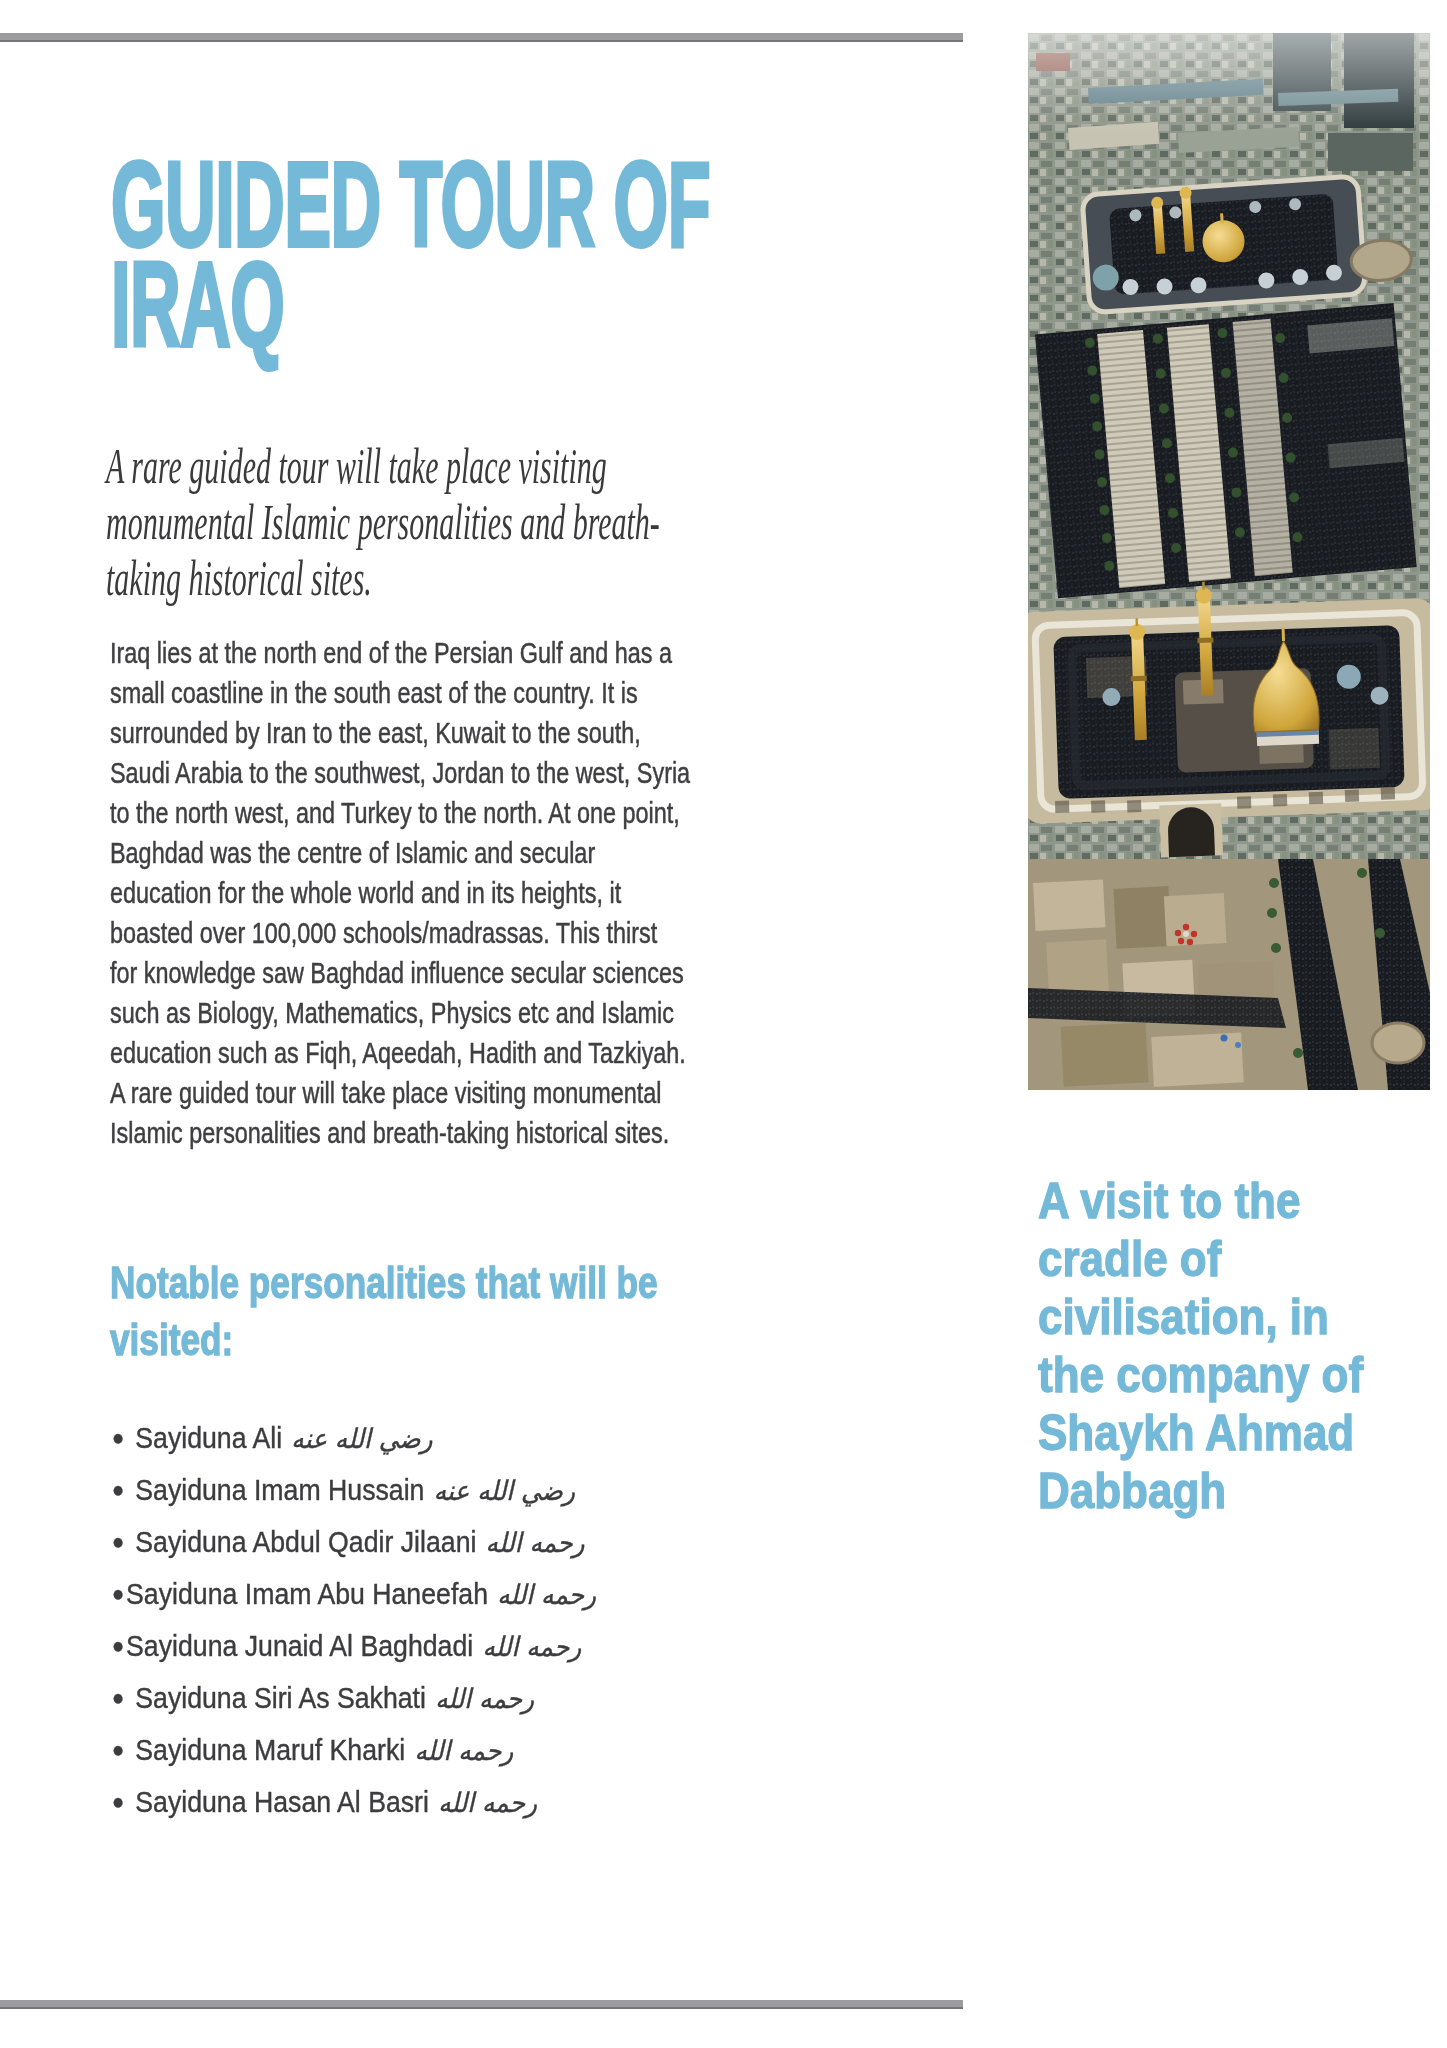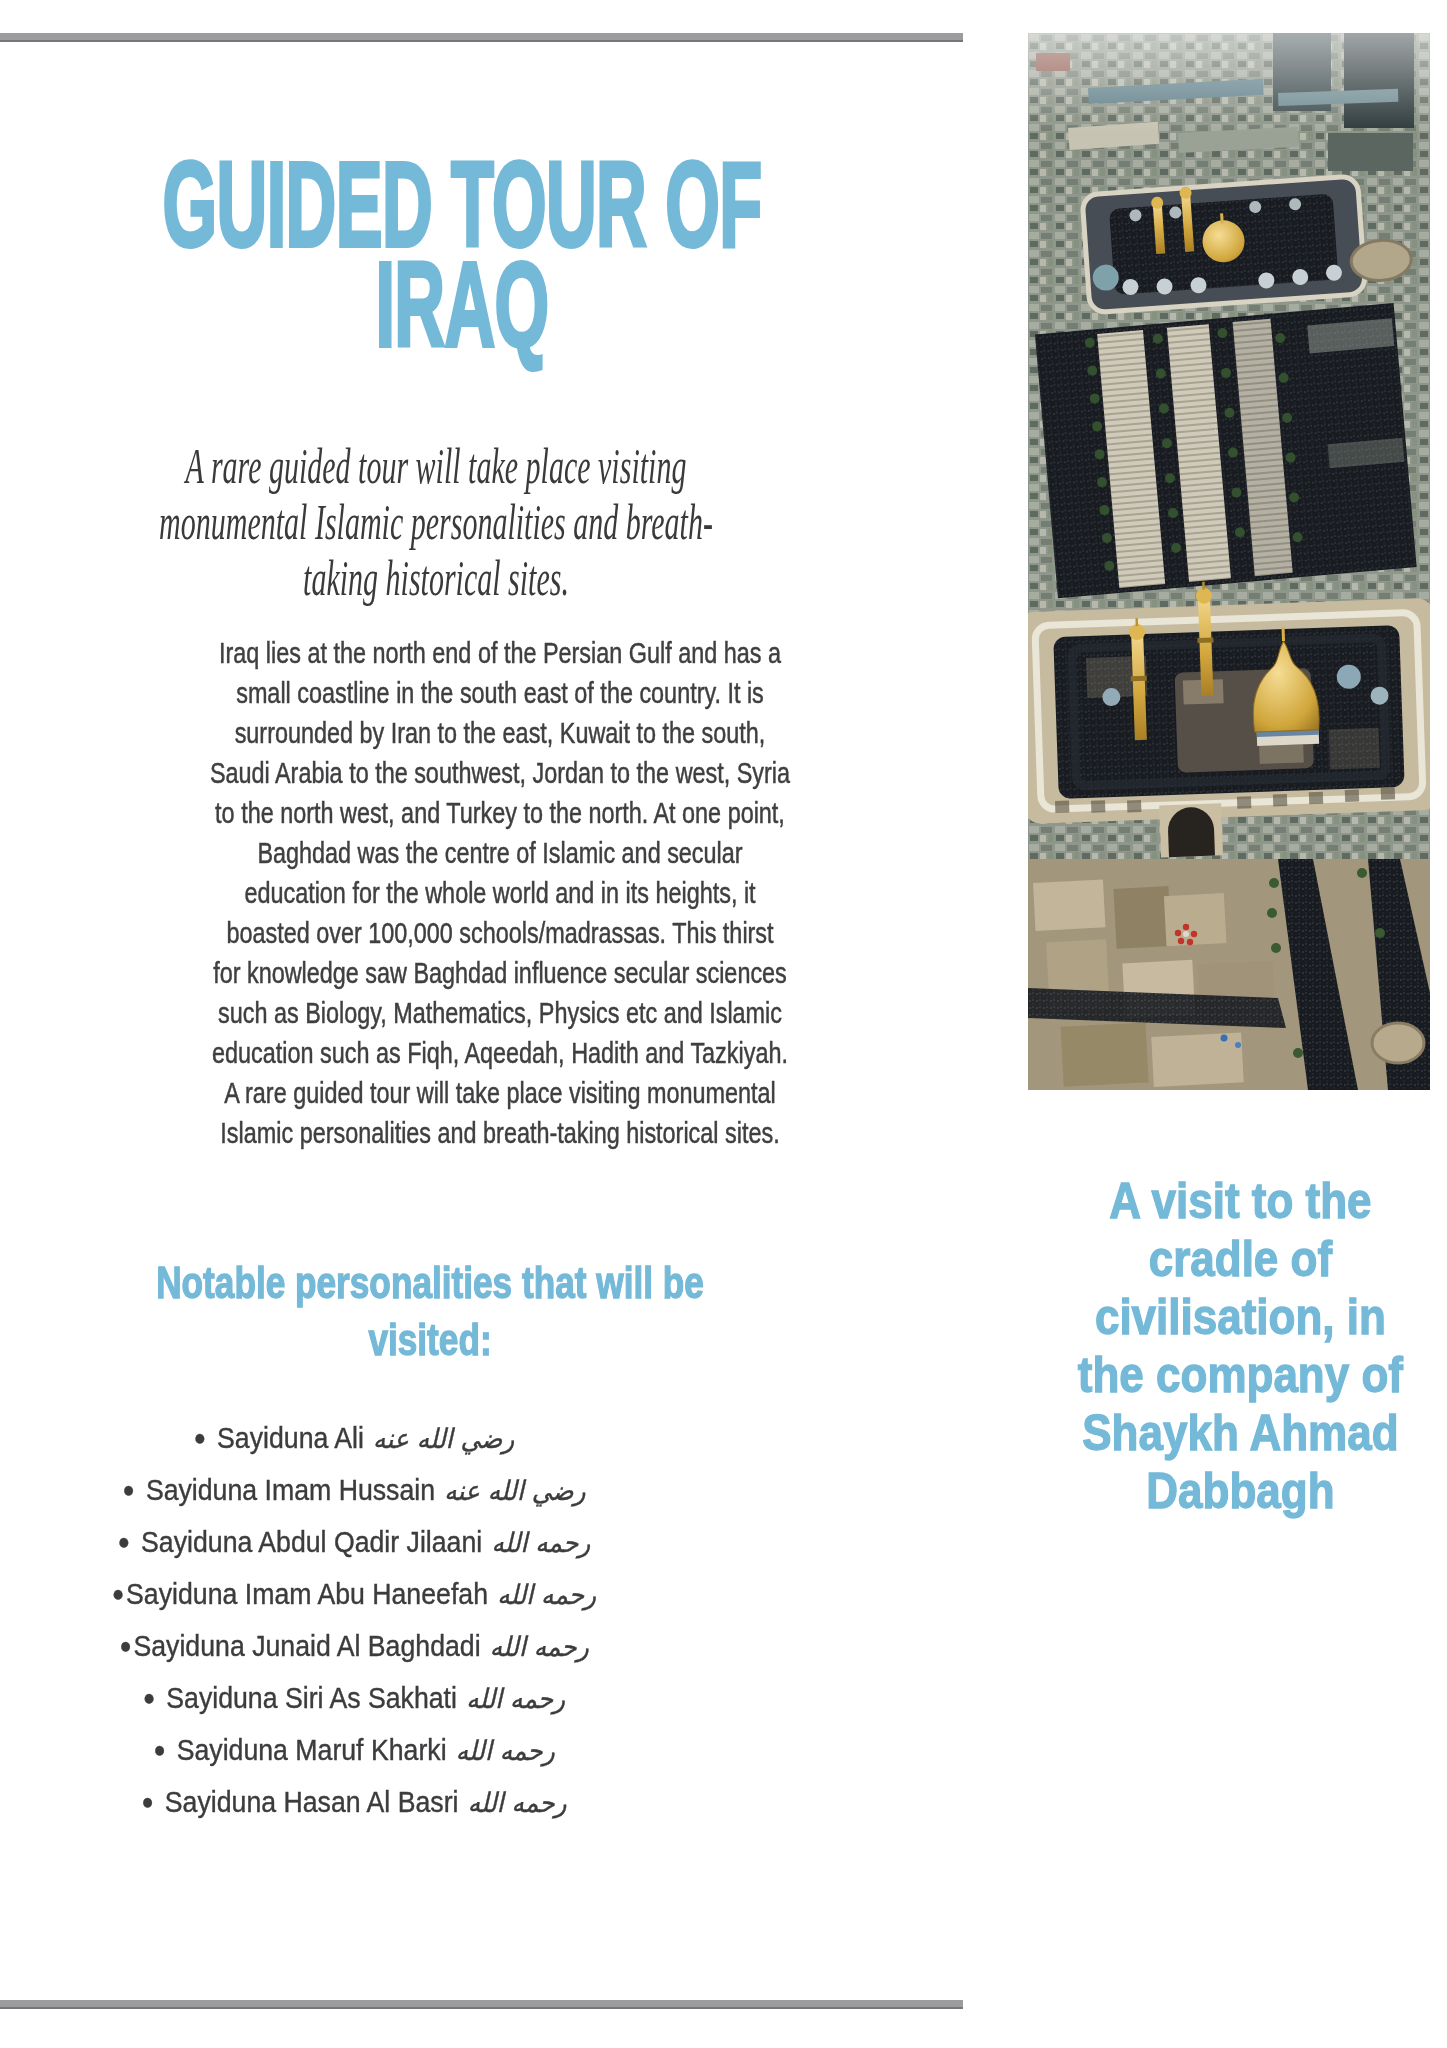--- a/index.html
+++ b/index.html
@@ -1,17 +1,17 @@
 <!DOCTYPE html>
 <html><head>
 <meta charset="utf-8">
 <style>
   html,body{margin:0;padding:0;background:#ffffff;}
   .page{position:relative;width:1447px;height:2048px;background:#ffffff;overflow:hidden;
-        font-family:"Liberation Sans",sans-serif;text-align:center;}
+        font-family:"Liberation Sans",sans-serif;}
   .bar{position:absolute;left:0;height:7px;background:#9c9c9e;border-bottom:2px solid #76767a;}
   .bar.top{top:33px;width:963px;}
   .bar.bottom{top:2000px;width:963px;}
 
   .title{position:absolute;left:111px;top:154px;margin:0;width:1200px;
          font-size:120px;font-weight:bold;line-height:100px;letter-spacing:-1px;
          color:#74b9d8;-webkit-text-stroke:4px #74b9d8;
          white-space:pre-line;transform:scaleX(0.585);transform-origin:0 0;}
 
   .intro{position:absolute;left:106px;top:438px;margin:0;width:1100px;

